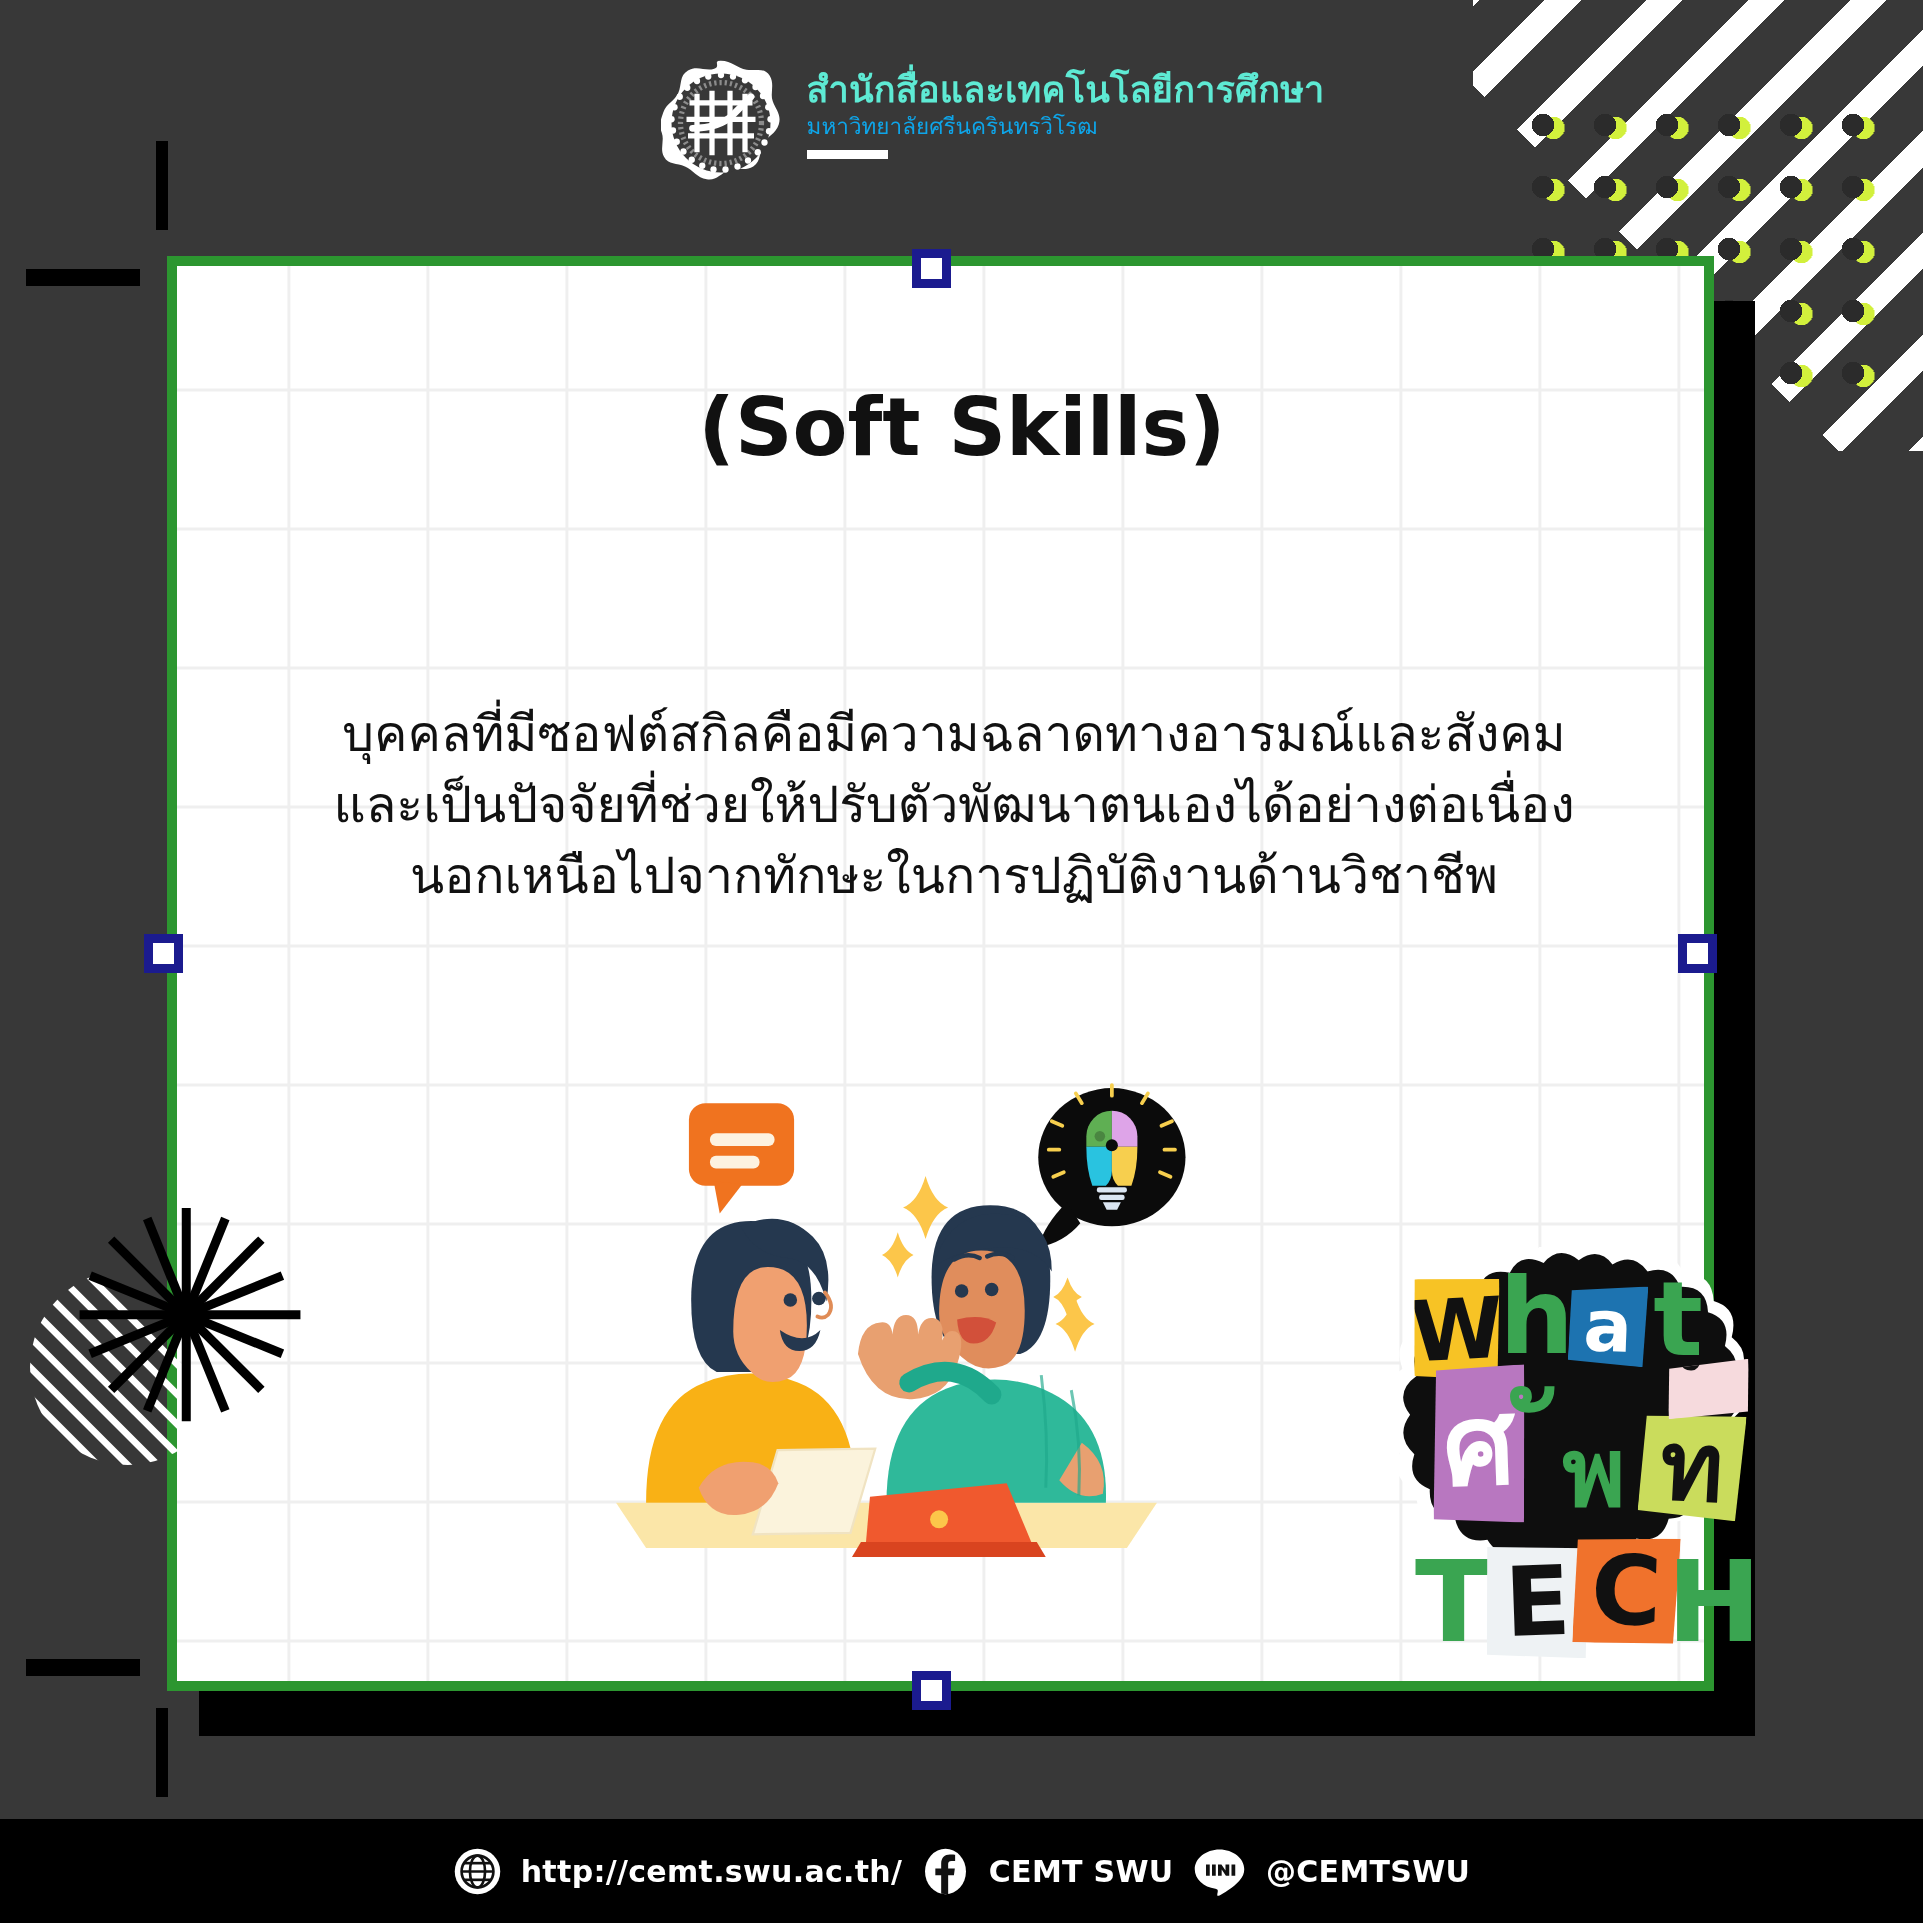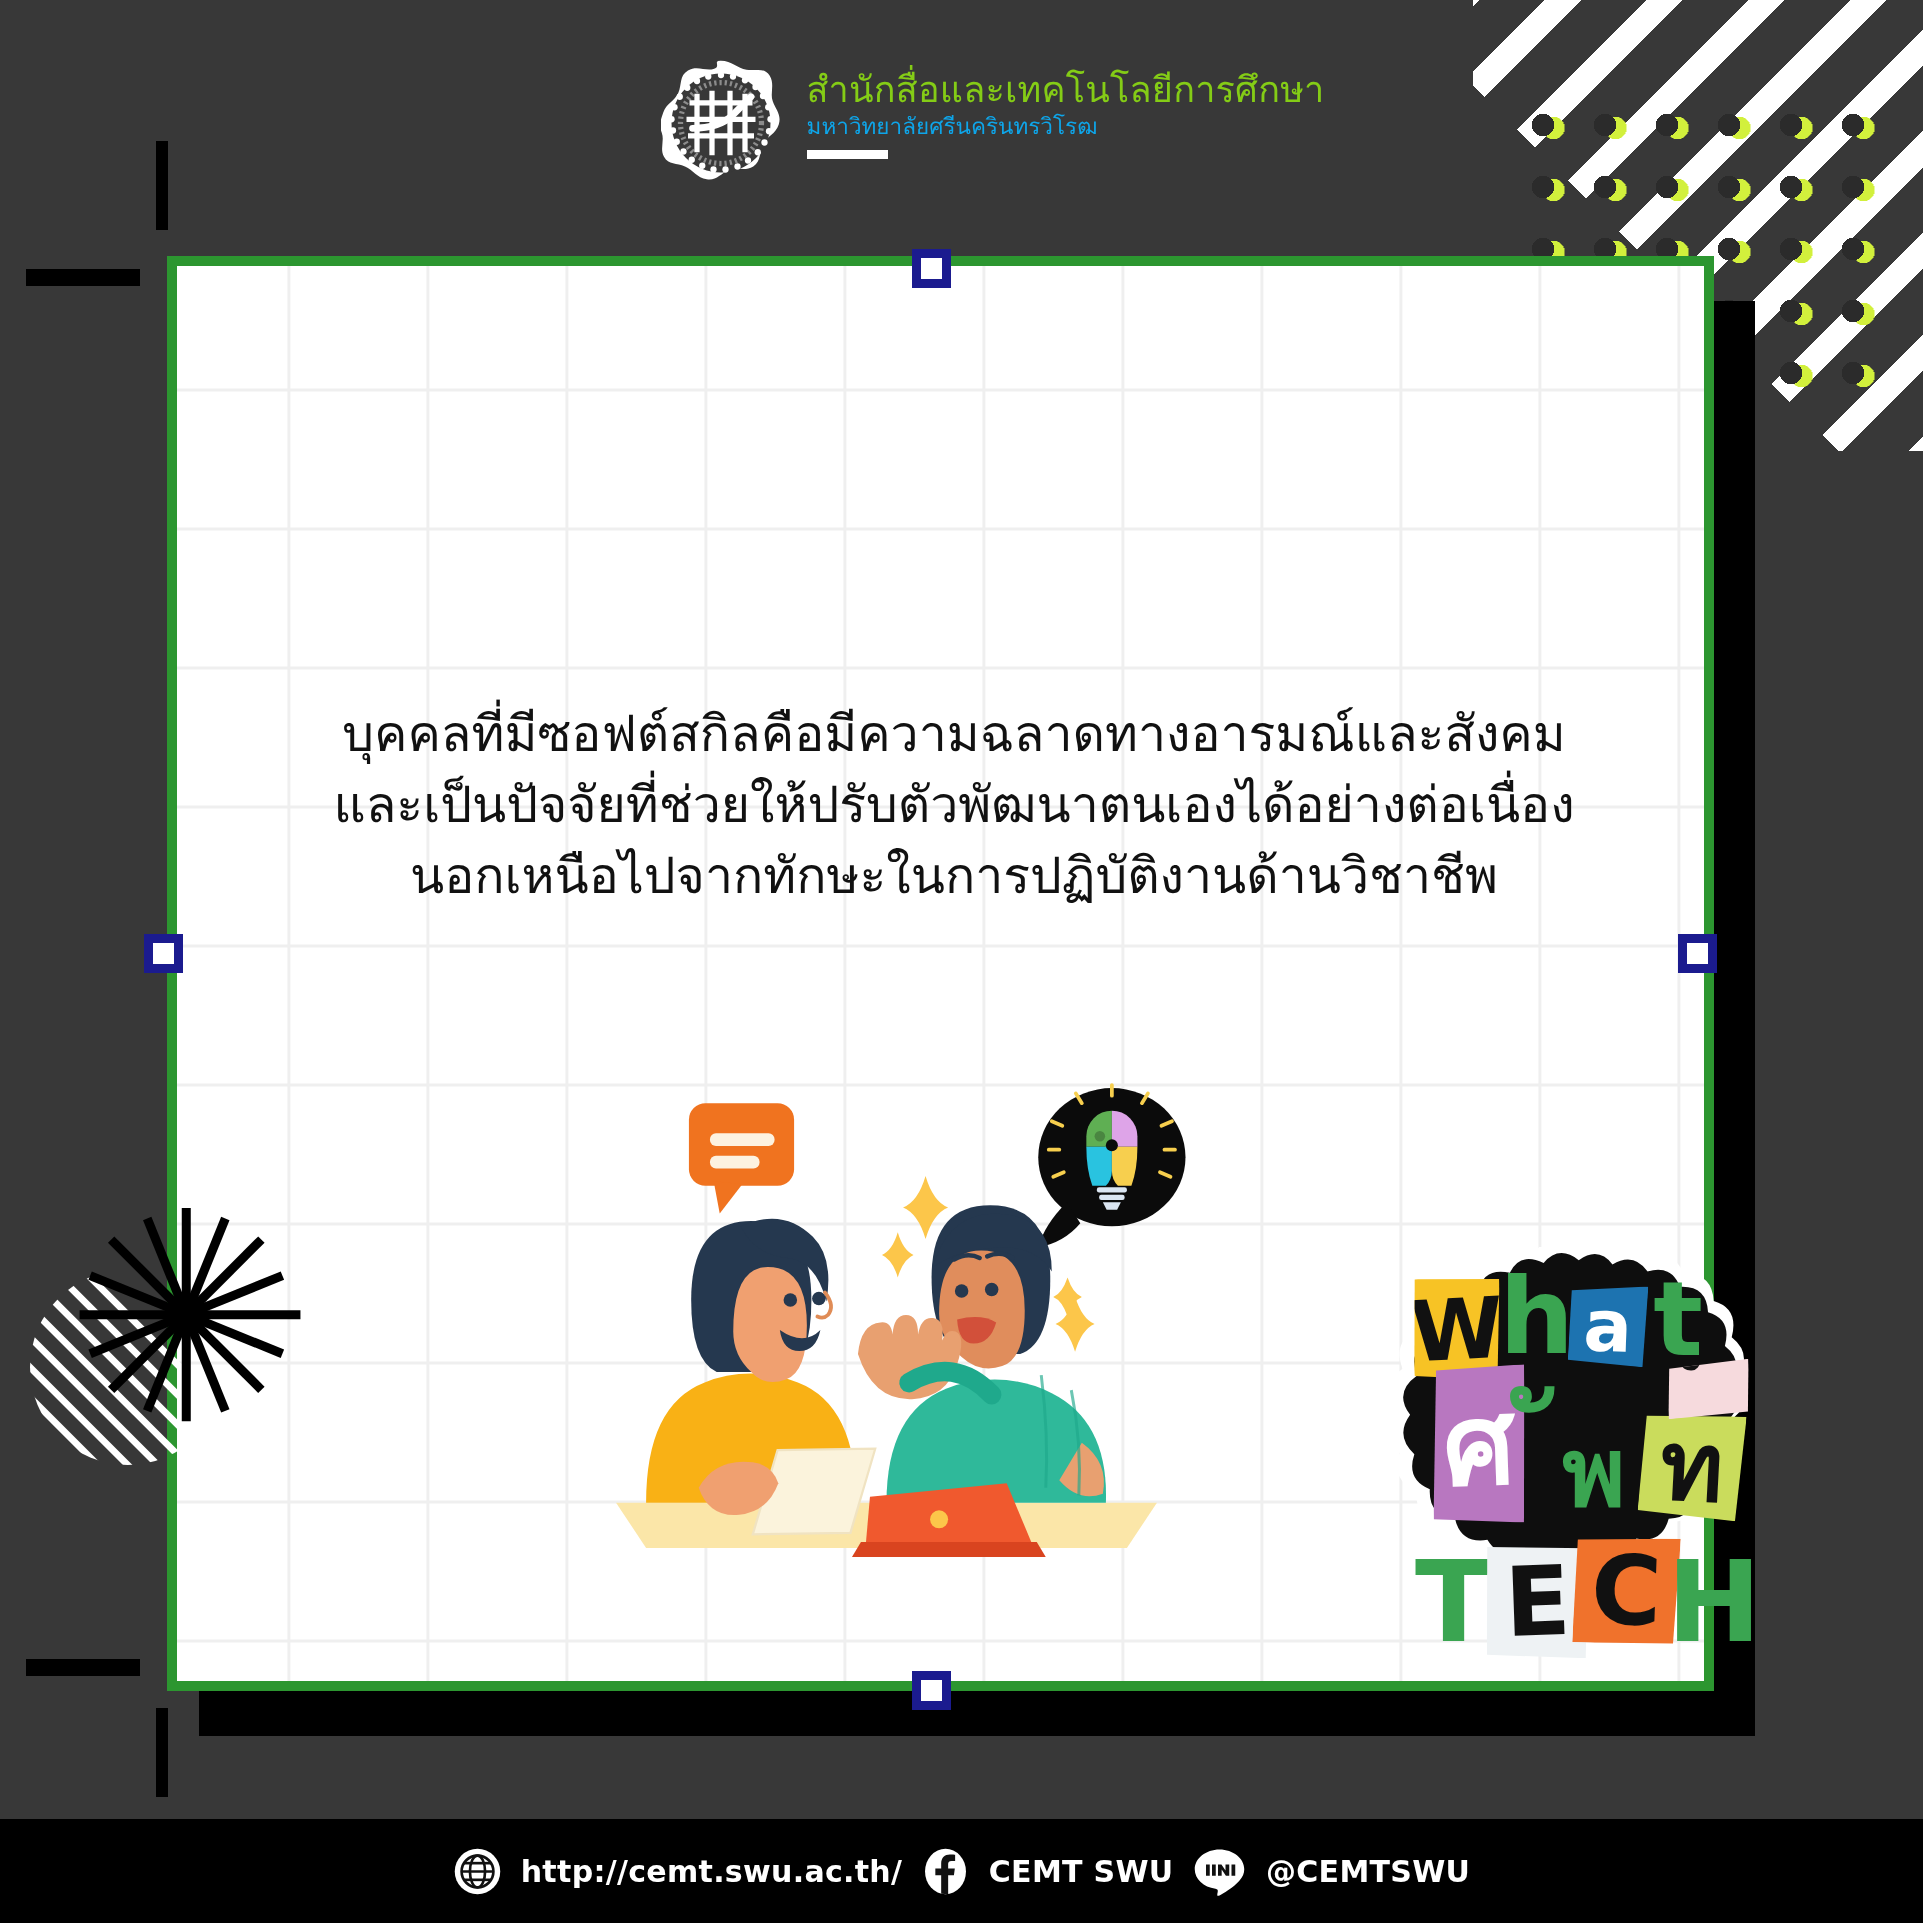--- a/index.html
+++ b/index.html
@@ -69,21 +69,21 @@
   .h-top{left:912px;top:249px;}
   .h-bottom{left:912px;top:1671px;}
   .h-left{left:144px;top:934px;}
   .h-right{left:1678px;top:934px;}
 
   
   .header{position:absolute;left:661px;top:59px;display:flex;align-items:flex-start;gap:25.6px;}
   .seal{width:120px;height:128px;flex:0 0 auto;}
   .org{padding-top:10.5px;}
   .org .line1{
-    color:#84cc16;font-size:36px;font-weight:400;letter-spacing:0.2px;line-height:1.1;
+    color:#5eead4;font-size:36px;font-weight:700;letter-spacing:0.2px;line-height:1.1;
     white-space:nowrap;
   }
   .org .line2{
     color:#0ea5e9;font-size:22.5px;font-weight:400;margin-top:4.5px;line-height:1.1;white-space:nowrap;
   }
   .org .rule{width:81px;height:8.3px;background:#fff;margin-top:12px;}
 
   
   .title-wrap{position:absolute;left:0;right:0;top:361px;text-align:center;}
   .title-th{
@@ -196,20 +196,21 @@
       <div class="rule"></div>
     </div>
   </div>
 
   <div class="handle h-top"></div>
   <div class="handle h-bottom"></div>
   <div class="handle h-left"></div>
   <div class="handle h-right"></div>
 
   <div class="title-wrap">
+    <div class="title-en">(Soft Skills)</div>
   </div>
 
   <div class="body-text">
     <div>บุคคลที่มีซอฟต์สกิลคือมีความฉลาดทางอารมณ์และสังคม</div>
     <div>และเป็นปัจจัยที่ช่วยให้ปรับตัวพัฒนาตนเองได้อย่างต่อเนื่อง</div>
     <div>นอกเหนือไปจากทักษะในการปฏิบัติงานด้านวิชาชีพ</div>
   </div>
 
   <svg class="illus" viewBox="0 0 800 700">
 

